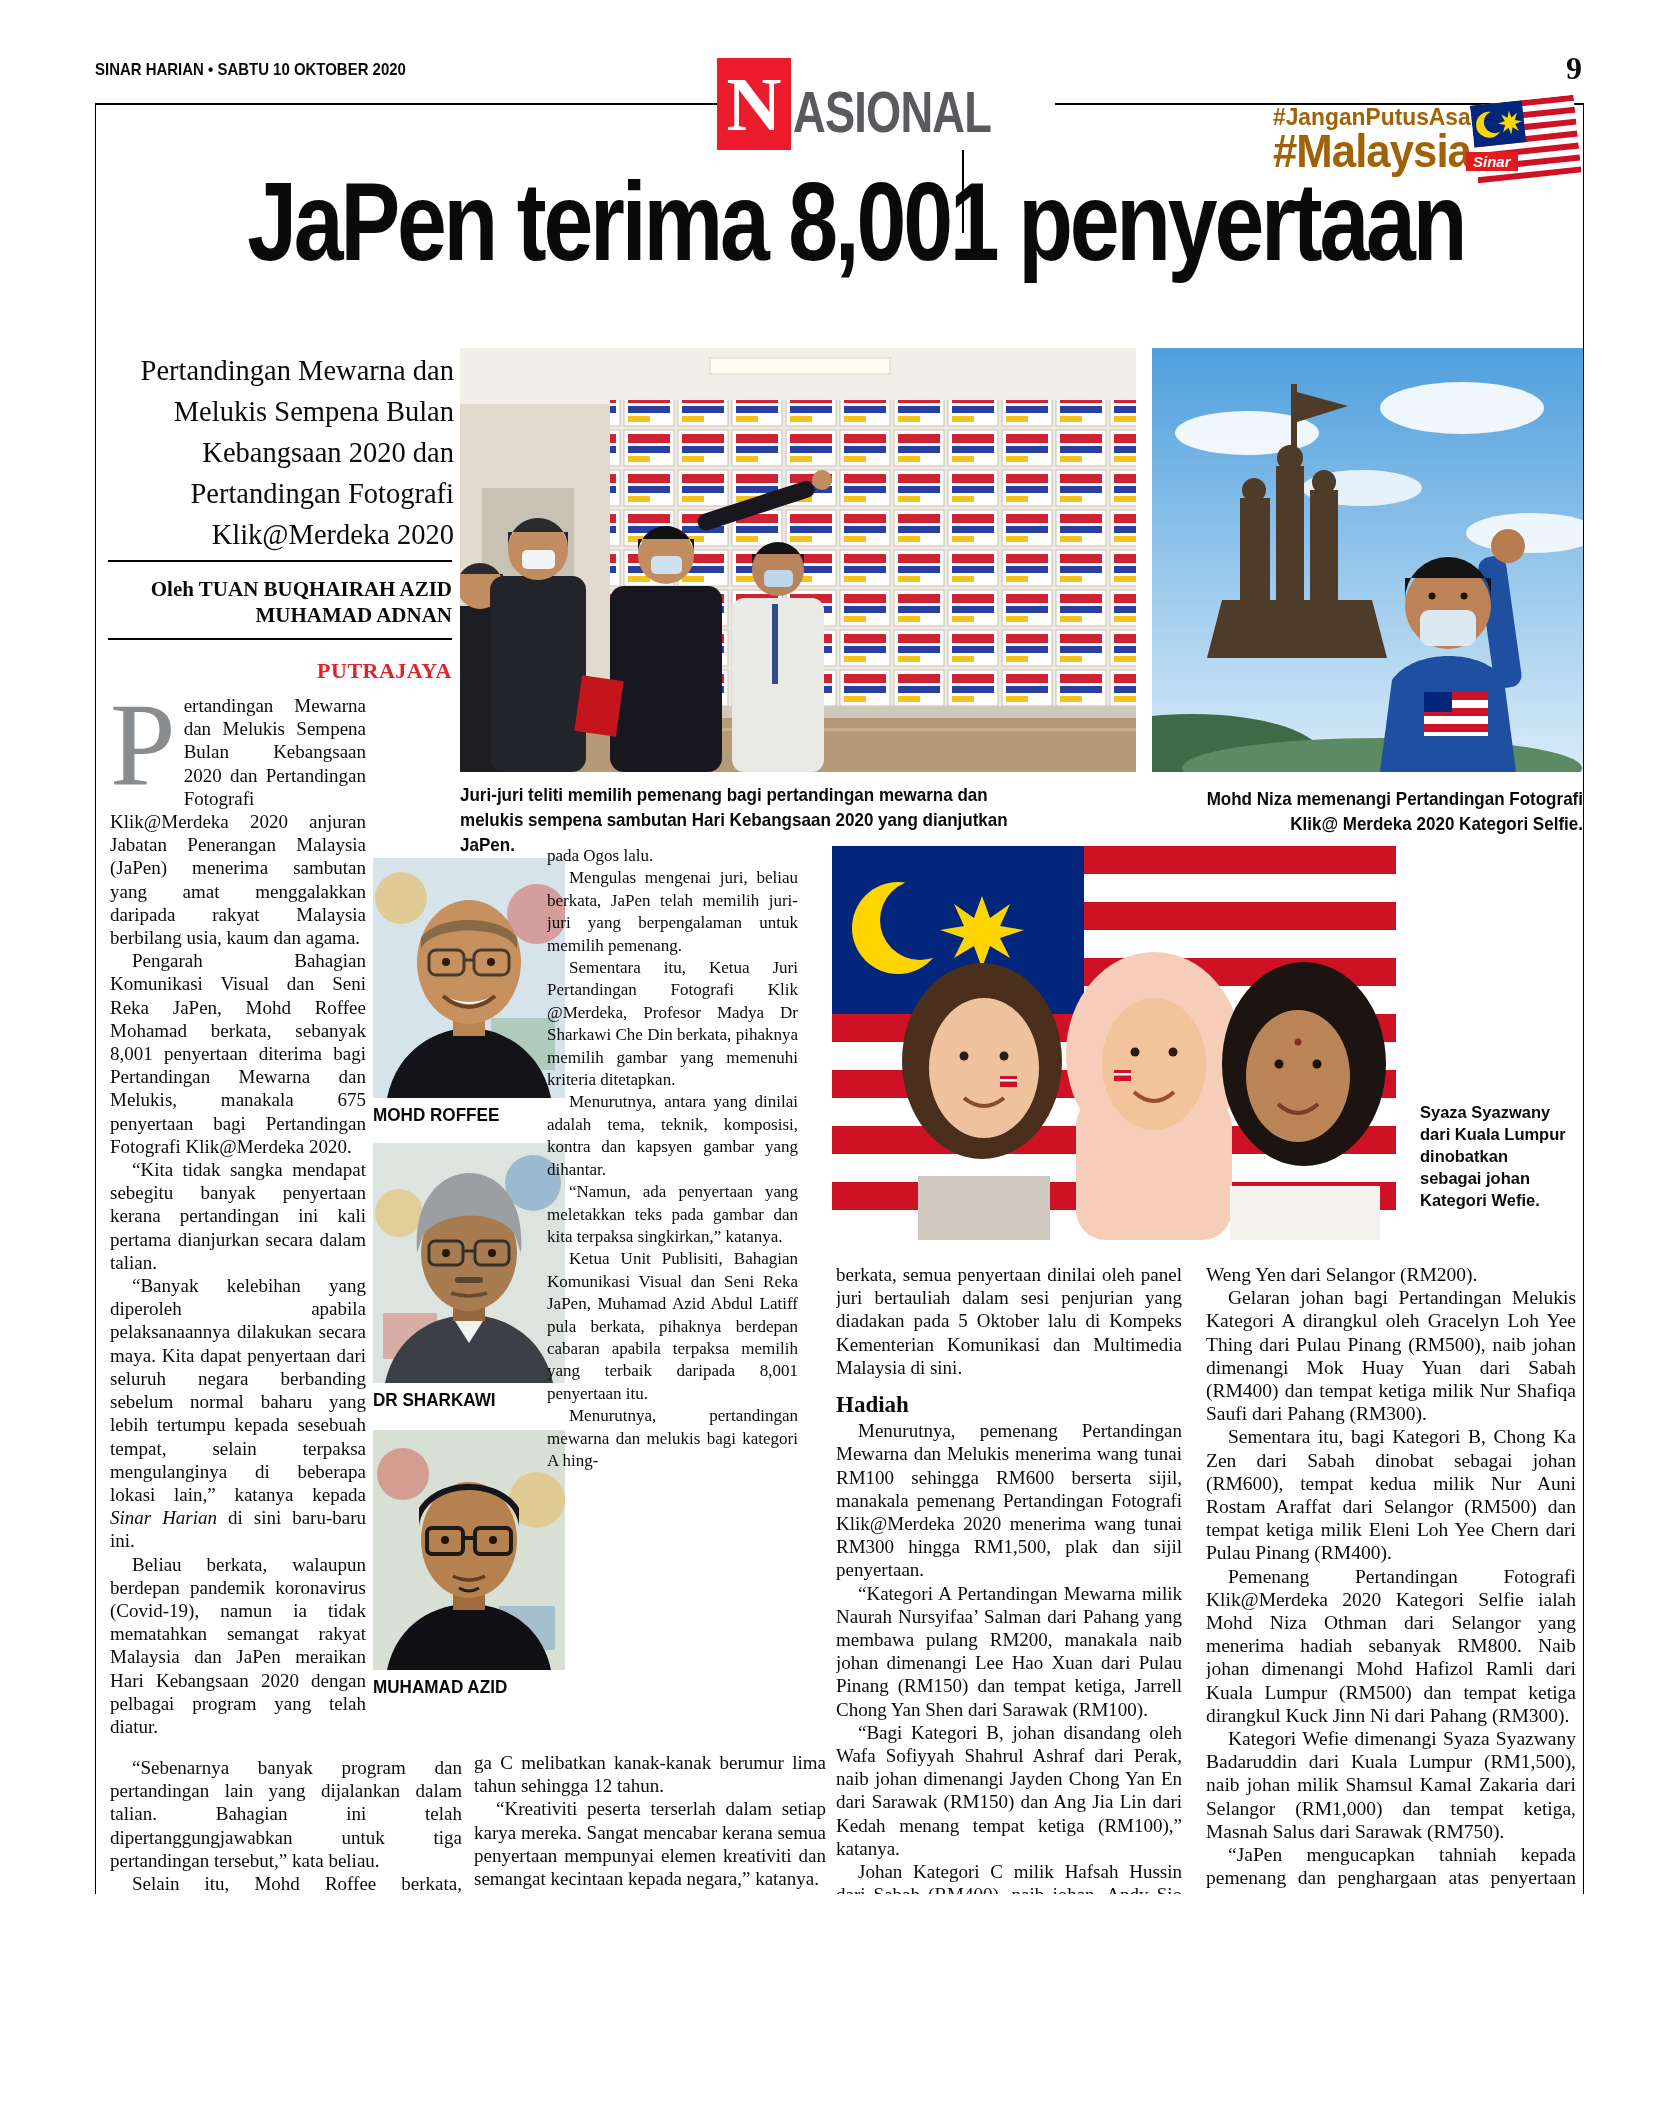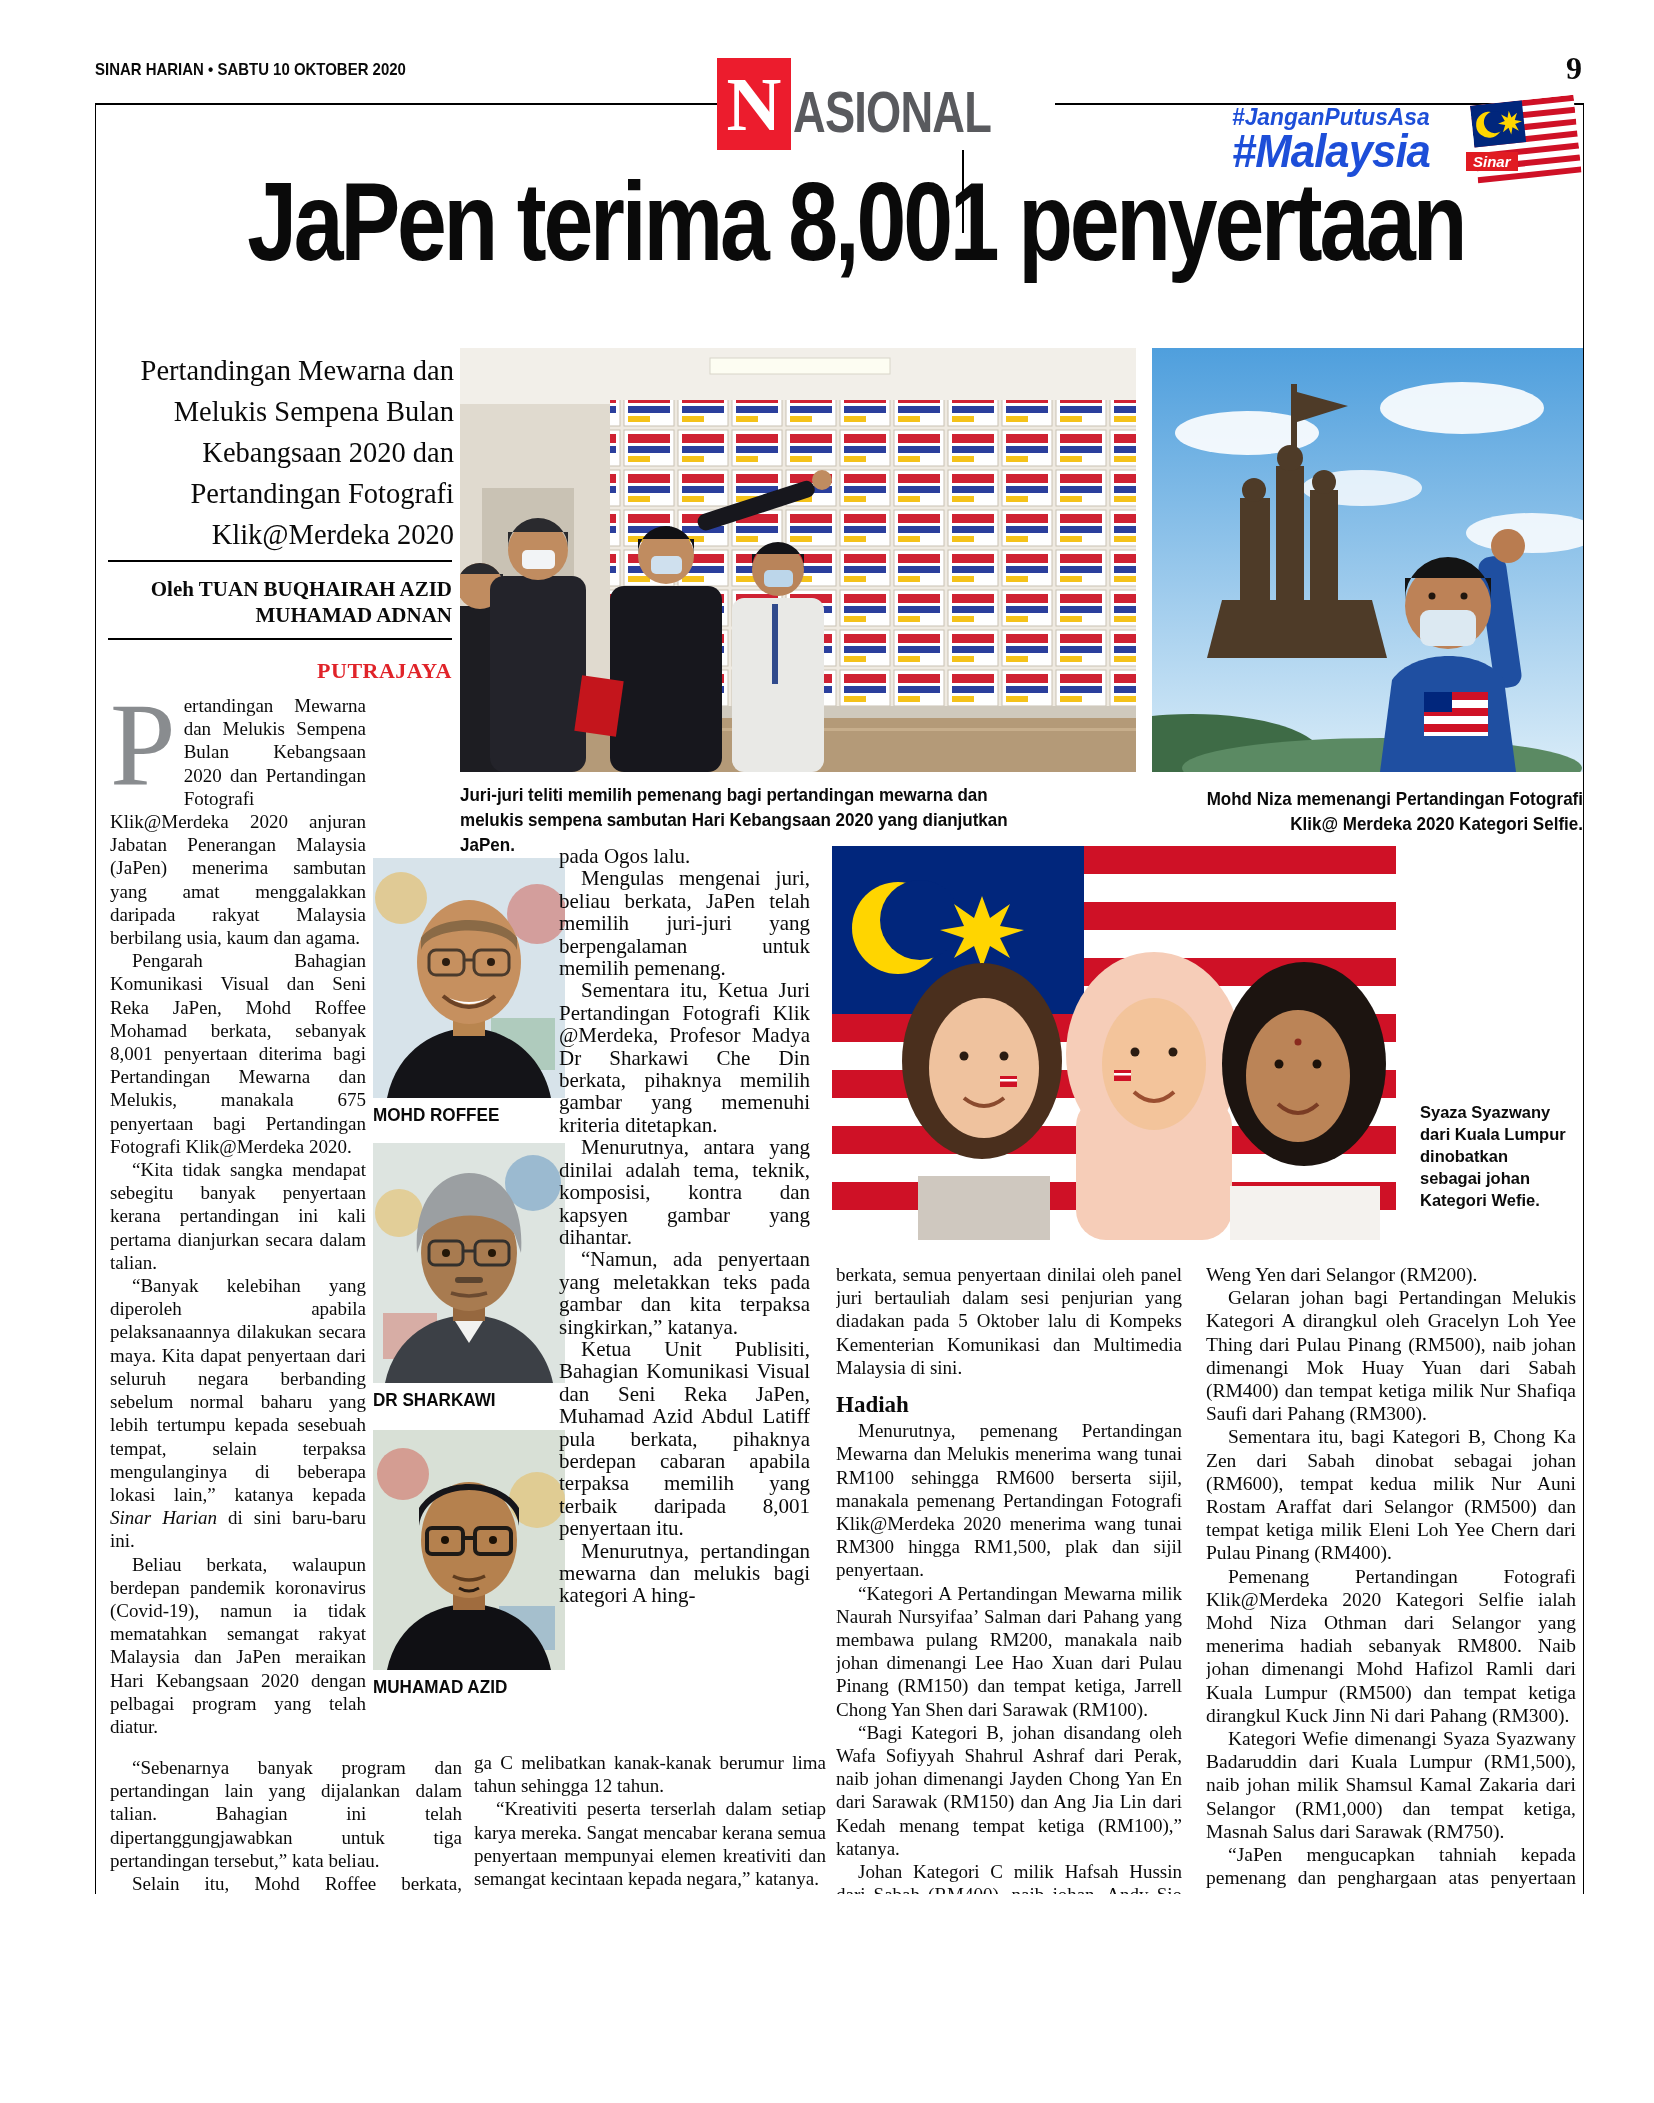--- a/index.html
+++ b/index.html
@@ -9,22 +9,22 @@
 
   
   .masthead{position:absolute;left:95px;top:60px;font-family:"Liberation Sans",sans-serif;
             font-weight:700;font-size:17px;transform:scaleX(.88);transform-origin:left center;white-space:nowrap;}
   .pageno{position:absolute;right:72px;top:50px;font-weight:700;font-size:32px;}
   .nasional{position:absolute;left:717px;top:58px;display:flex;align-items:flex-start;background:#fff;padding-right:8px;}
   .n-box{width:74px;height:92px;background:#ec1c2d;color:#fff;display:flex;align-items:center;justify-content:center;
          font-family:"Liberation Serif",serif;font-weight:700;font-size:76px;}
   .n-rest{font-family:"Liberation Sans",sans-serif;font-weight:700;font-size:58px;color:#595a5e;
           transform:scaleX(.78);transform-origin:left center;margin:20px 0 0 2px;letter-spacing:-1px;}
-  .campaign{position:absolute;left:1232px;top:104px;color:#1d4ed8;font-family:"Liberation Sans",sans-serif;
-            font-style:italic;font-weight:700;line-height:1.05;}
+  .campaign{position:absolute;left:1273px;top:104px;color:#a16207;font-family:"Liberation Sans",sans-serif;
+            font-weight:700;line-height:1.05;}
   .campaign .l1{font-size:24px;transform:scaleX(.95);transform-origin:left;}
   .campaign .l2{font-size:46px;margin-top:-2px;letter-spacing:-1px;transform:scaleX(.95);transform-origin:left;}
   .flagwrap{position:absolute;left:1474px;top:100px;width:104px;height:82px;transform:rotate(-6deg);}
   .sinar-badge{position:absolute;left:1466px;top:152px;background:#e11b22;color:#fff;
                font-family:"Liberation Sans",sans-serif;font-style:italic;font-weight:700;font-size:15px;padding:1px 7px;}
 
   
   .headline{position:absolute;left:95px;width:1488px;top:166px;text-align:center;
             font-family:"Liberation Sans",sans-serif;font-weight:700;font-size:112px;line-height:1;white-space:nowrap;}
   .headline span{display:inline-block;transform:scaleX(.8);letter-spacing:-4px;}
@@ -34,21 +34,21 @@
           font-size:21px;line-height:26px;}
   .dateline{position:absolute;left:108px;top:658px;width:344px;text-align:right;font-weight:700;
             font-size:22px;color:#e02329;letter-spacing:.5px;}
 
   
   .bodytext{position:absolute;font-size:19px;line-height:23.2px;text-align:justify;overflow:hidden;}
   .bodytext p{margin:0;text-indent:22px;}
   .bodytext p.noindent{text-indent:0;}
   .col1{left:110px;top:694px;width:256px;height:1058px;}
   .col1w{left:110px;top:1756px;width:352px;height:228px;}
-  .col3{left:559px;top:845px;width:251px;height:902px;font-size:21px;line-height:22.4px;}
+  .col3{left:547px;top:845px;width:251px;height:902px;font-size:17px;line-height:22.4px;}
   .col3w{left:474px;top:1751px;width:352px;height:232px;}
   .col4{left:836px;top:1263px;width:346px;height:726px;}
   .col5{left:1206px;top:1263px;width:370px;height:726px;font-size:19.5px;}
   .subhead{font-weight:700;font-size:23px;margin:14px 0 3px !important;text-indent:0 !important;text-align:left;}
   .dropcap{float:left;font-size:118px;line-height:88px;color:#898c8f;margin:8px 8px 0 0;}
   .ital{font-style:italic;}
 
   
   .photo{position:absolute;overflow:hidden;}
   .photo svg{display:block;}

